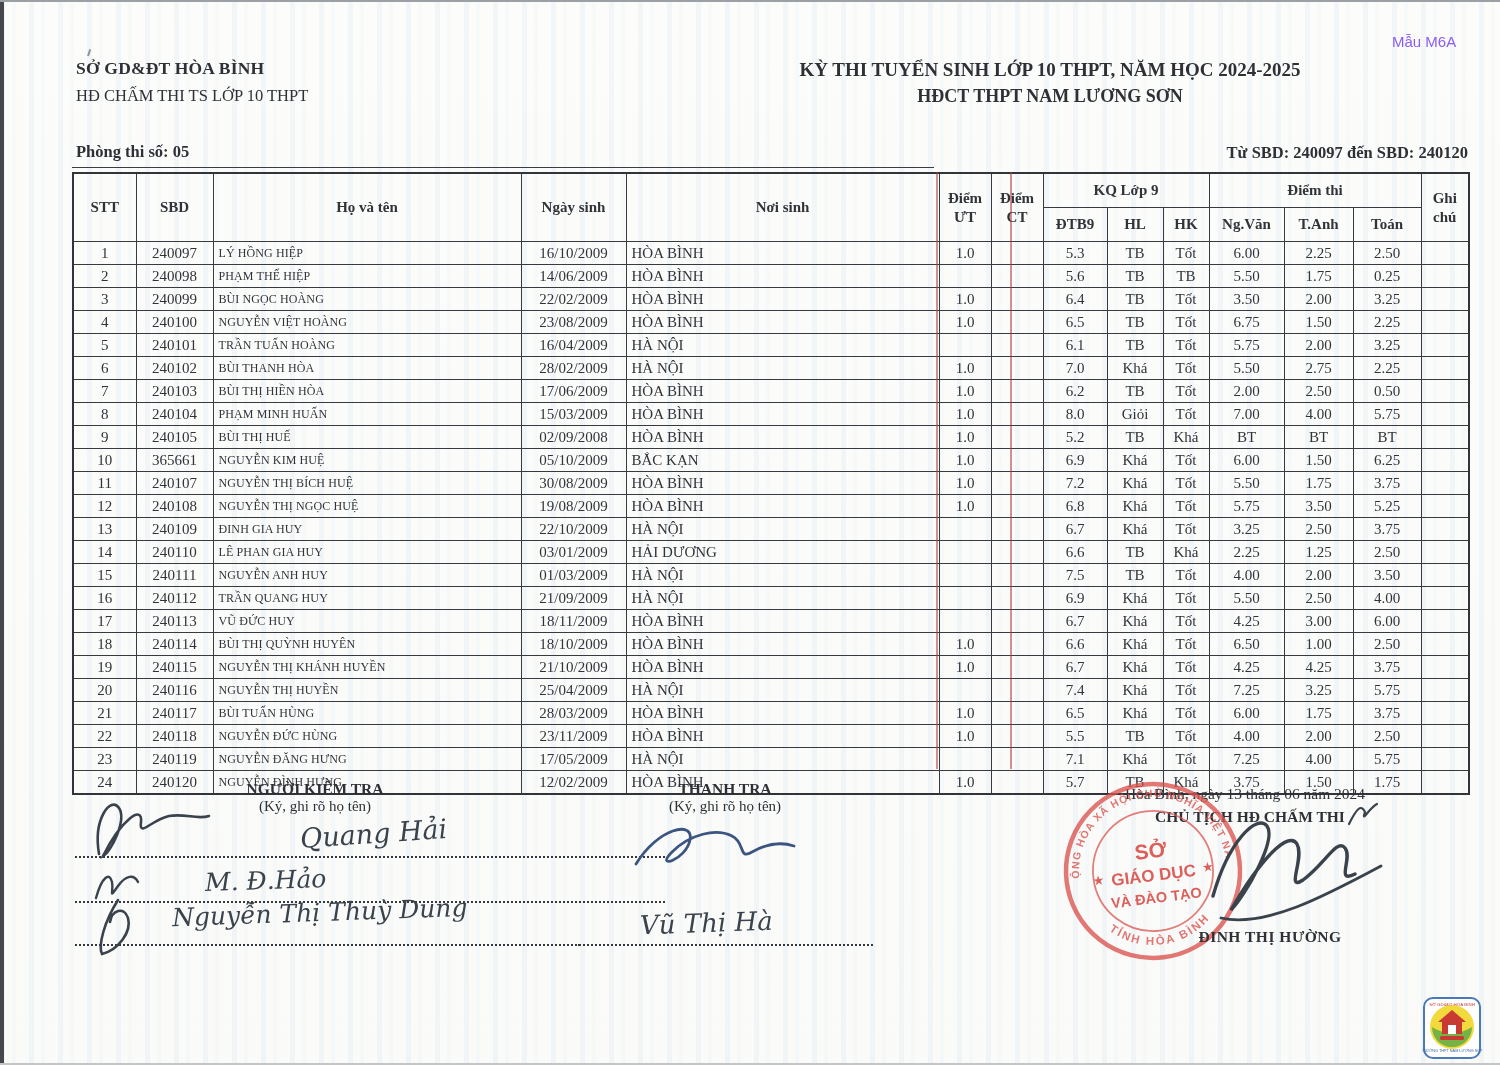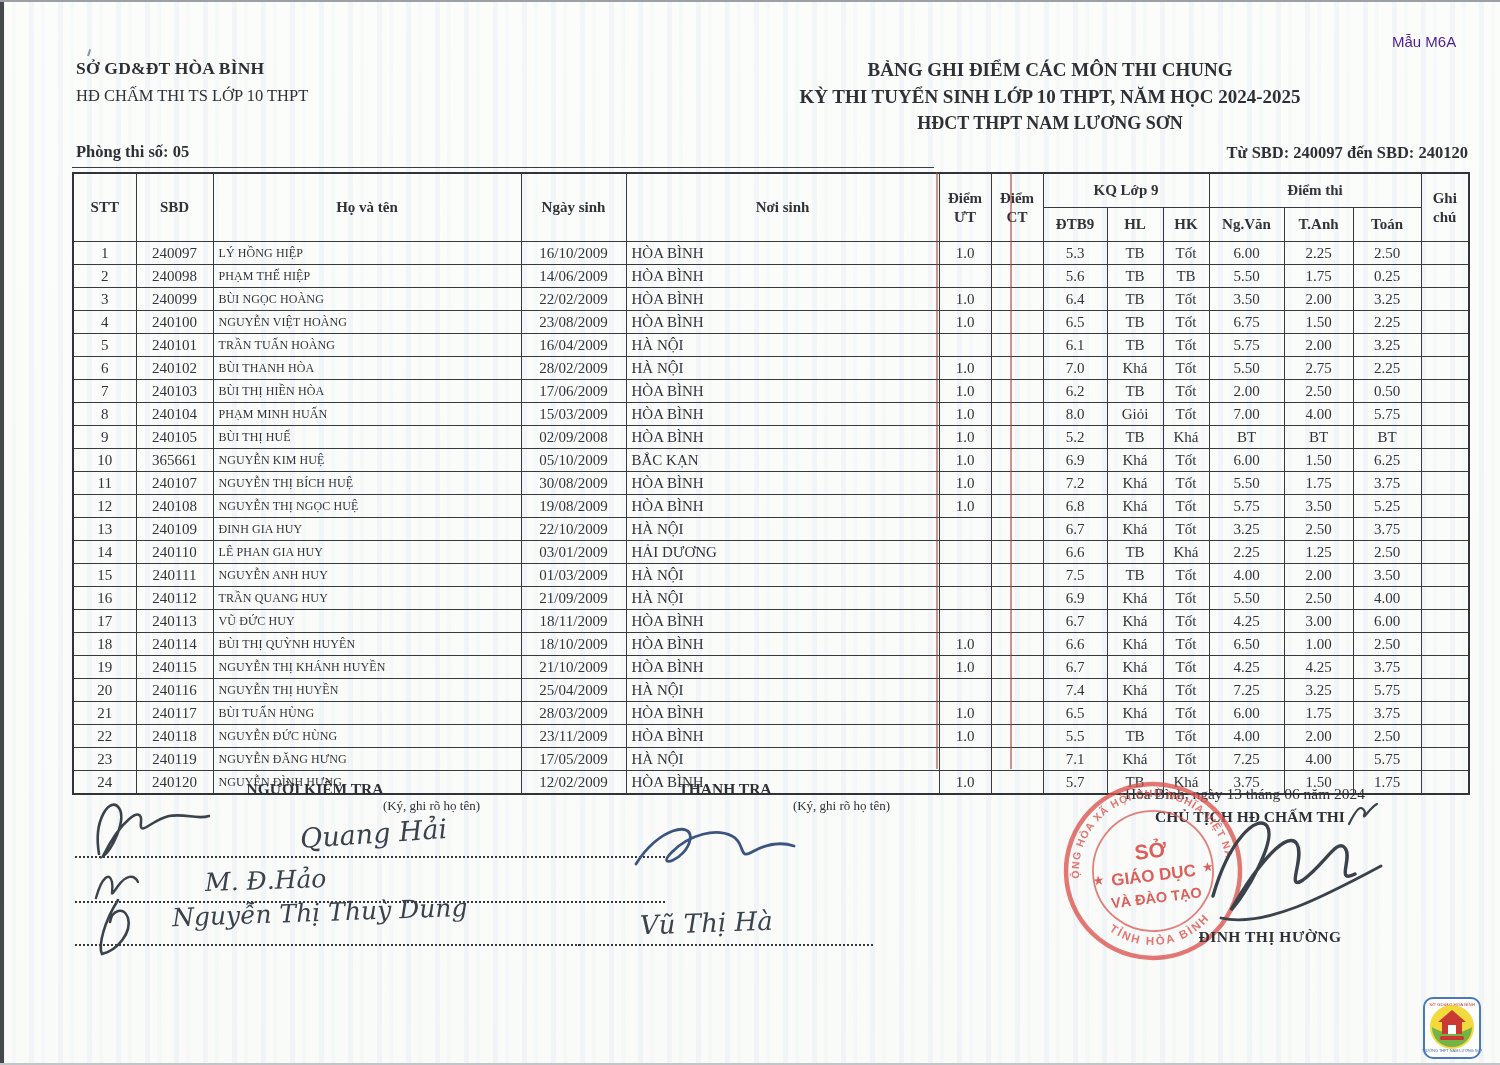--- a/index.html
+++ b/index.html
@@ -28,21 +28,21 @@
   .abs{position:absolute;}
   .center{text-align:center;}
 
   .hdr-left{left:76px;top:54px;line-height:28px;font-size:16.5px;}
   .hdr-left .l1{font-weight:bold;font-size:17.5px;letter-spacing:.2px;}
   .room{left:76px;top:142px;font-weight:bold;font-size:16.5px;}
   .room-underline{left:72px;top:167px;width:862px;border-top:1.6px solid #3c3d42;height:0;}
   .titles{left:710px;top:56px;width:680px;text-align:center;line-height:27px;}
   .titles .t1,.titles .t2{font-weight:bold;font-size:19px;}
   .titles .t3{font-weight:bold;font-size:18px;}
-  .form-code{left:1392px;top:33px;font-size:15px;color:#4c1d95;font-family:"Liberation Sans","DejaVu Sans",sans-serif;}
+  .form-code{left:1392px;top:33px;font-size:15px;color:#8b5cf6;font-family:"Liberation Sans","DejaVu Sans",sans-serif;}
   .sbd-range{left:1100px;top:143px;width:368px;text-align:right;font-weight:bold;font-size:16.5px;}
 
   table.score{
     position:absolute;left:72px;top:172px;width:1396px;
     border-collapse:collapse;table-layout:fixed;
     font-size:15px;color:#313338;
   }
   table.score th,table.score td{
     border:1.5px solid #393a40;
     padding:0 3px;overflow:hidden;white-space:nowrap;
@@ -56,21 +56,21 @@
   table.score thead tr.h2 th{height:33px;margin-left:12px;}
   table.score tbody td{height:22px;text-align:center;line-height:21px;}
   table.score tbody td.al{text-align:left;padding-left:5px;}
   table.score tbody td.name{font-size:12px;letter-spacing:.1px;}
   
   .redline{position:absolute;width:2px;background:rgba(168,58,50,0.55);}
   .redline.r1{left:936px;top:172px;height:597px;}
   .redline.r2{left:1010px;top:172px;height:597px;}
 
   .foot-label{font-weight:bold;font-size:15.5px;}
-  .foot-sub{font-size:13px;text-align:right;}
+  .foot-sub{font-size:15px;}
   .dotline{border-bottom:2.2px dotted #34373c;height:0;}
   .hand{
     font-style:italic;color:#3a424c;
     font-family:"DejaVu Serif","Liberation Serif",serif;
     white-space:nowrap;
   }
   .ink{stroke:#3a424c;fill:none;stroke-linecap:round;}
   .ink-blue{stroke:#3c5580;fill:none;stroke-linecap:round;}
 
   .stamp-wrap{left:1058px;top:776px;width:190px;height:190px;transform:rotate(-7deg);opacity:.92;}
@@ -88,21 +88,20 @@
 <div class="stray-mark"></div>
 
 <div class="abs hdr-left">
   <div class="l1">SỞ GD&amp;ĐT HÒA BÌNH</div>
   <div>HĐ CHẤM THI TS LỚP 10 THPT</div>
 </div>
 <div class="abs room">Phòng thi số: 05</div>
 <div class="abs room-underline"></div>
 
 <div class="abs titles">
-  <div class="t1">BẢNG GHI ĐIỂM CÁC MÔN THI CHUNG</div>
   <div class="t2">KỲ THI TUYỂN SINH LỚP 10 THPT, NĂM HỌC 2024-2025</div>
   <div class="t3">HĐCT THPT NAM LƯƠNG SƠN</div>
 </div>
 <div class="abs form-code">Mẫu M6A</div>
 <div class="abs sbd-range">Từ SBD: 240097 đến SBD: 240120</div>
 
 <table class="score">
   <colgroup>
     <col style="width:63px">
       <col style="width:77px">

